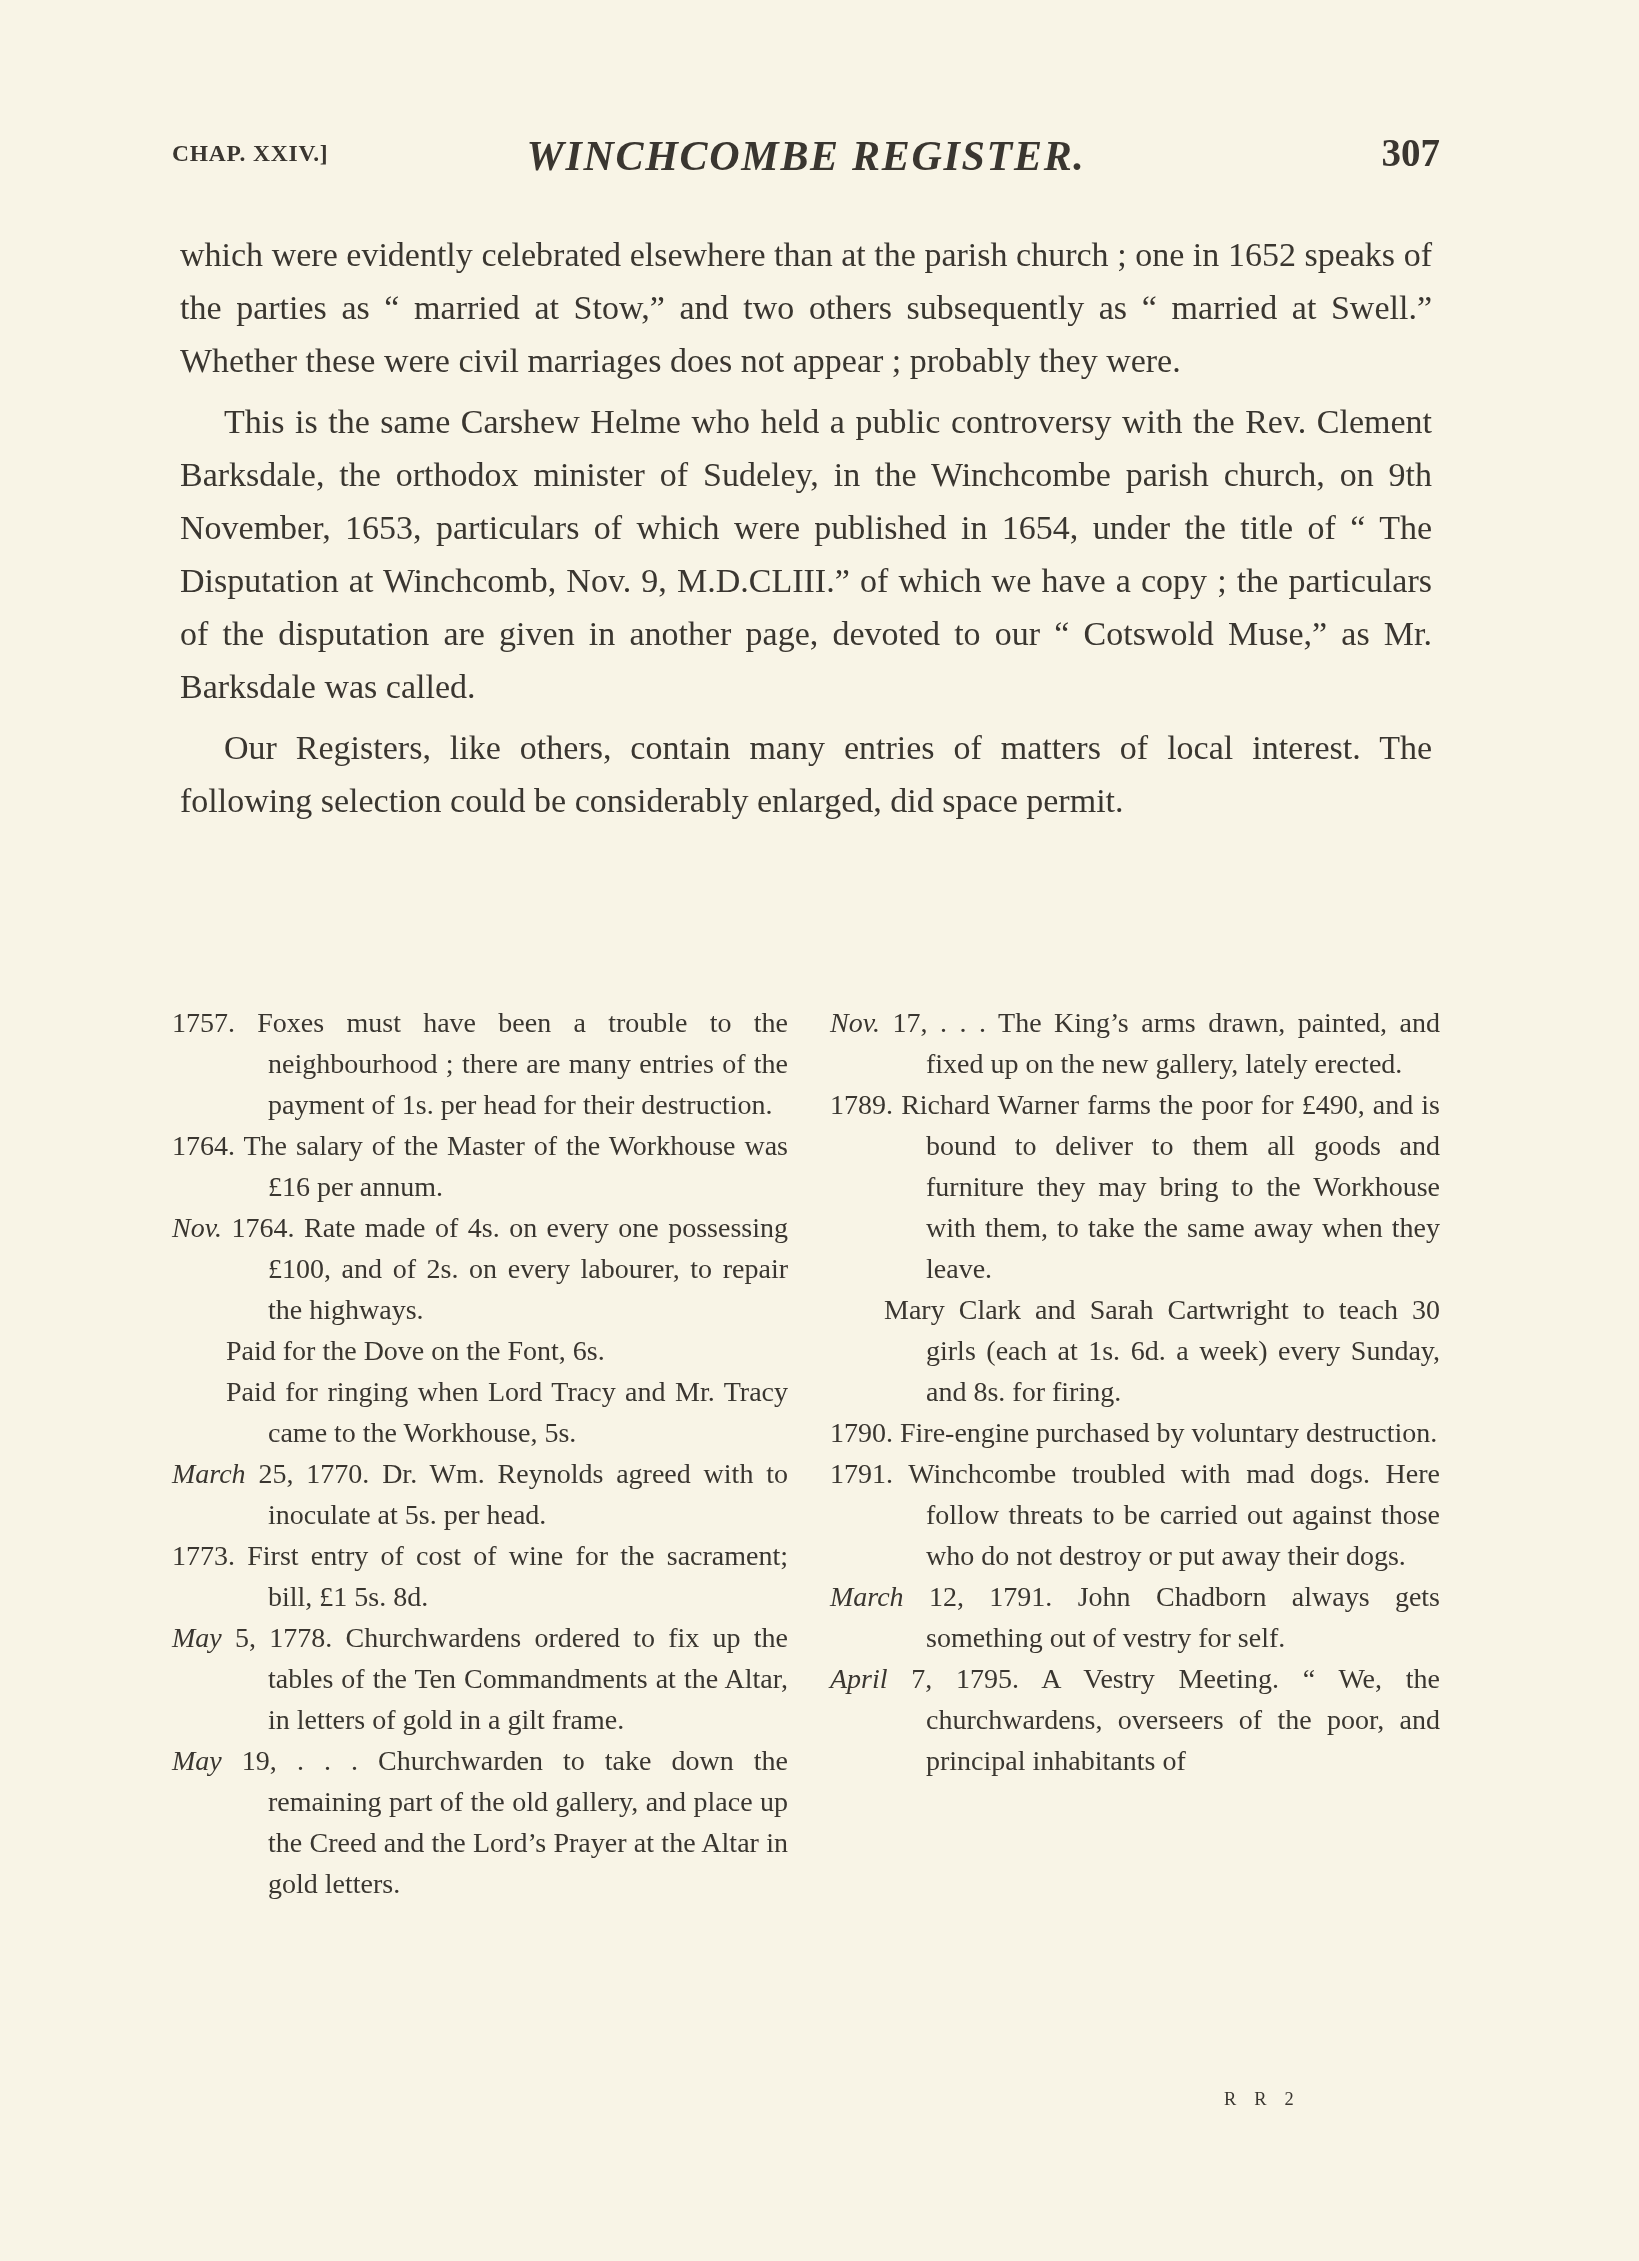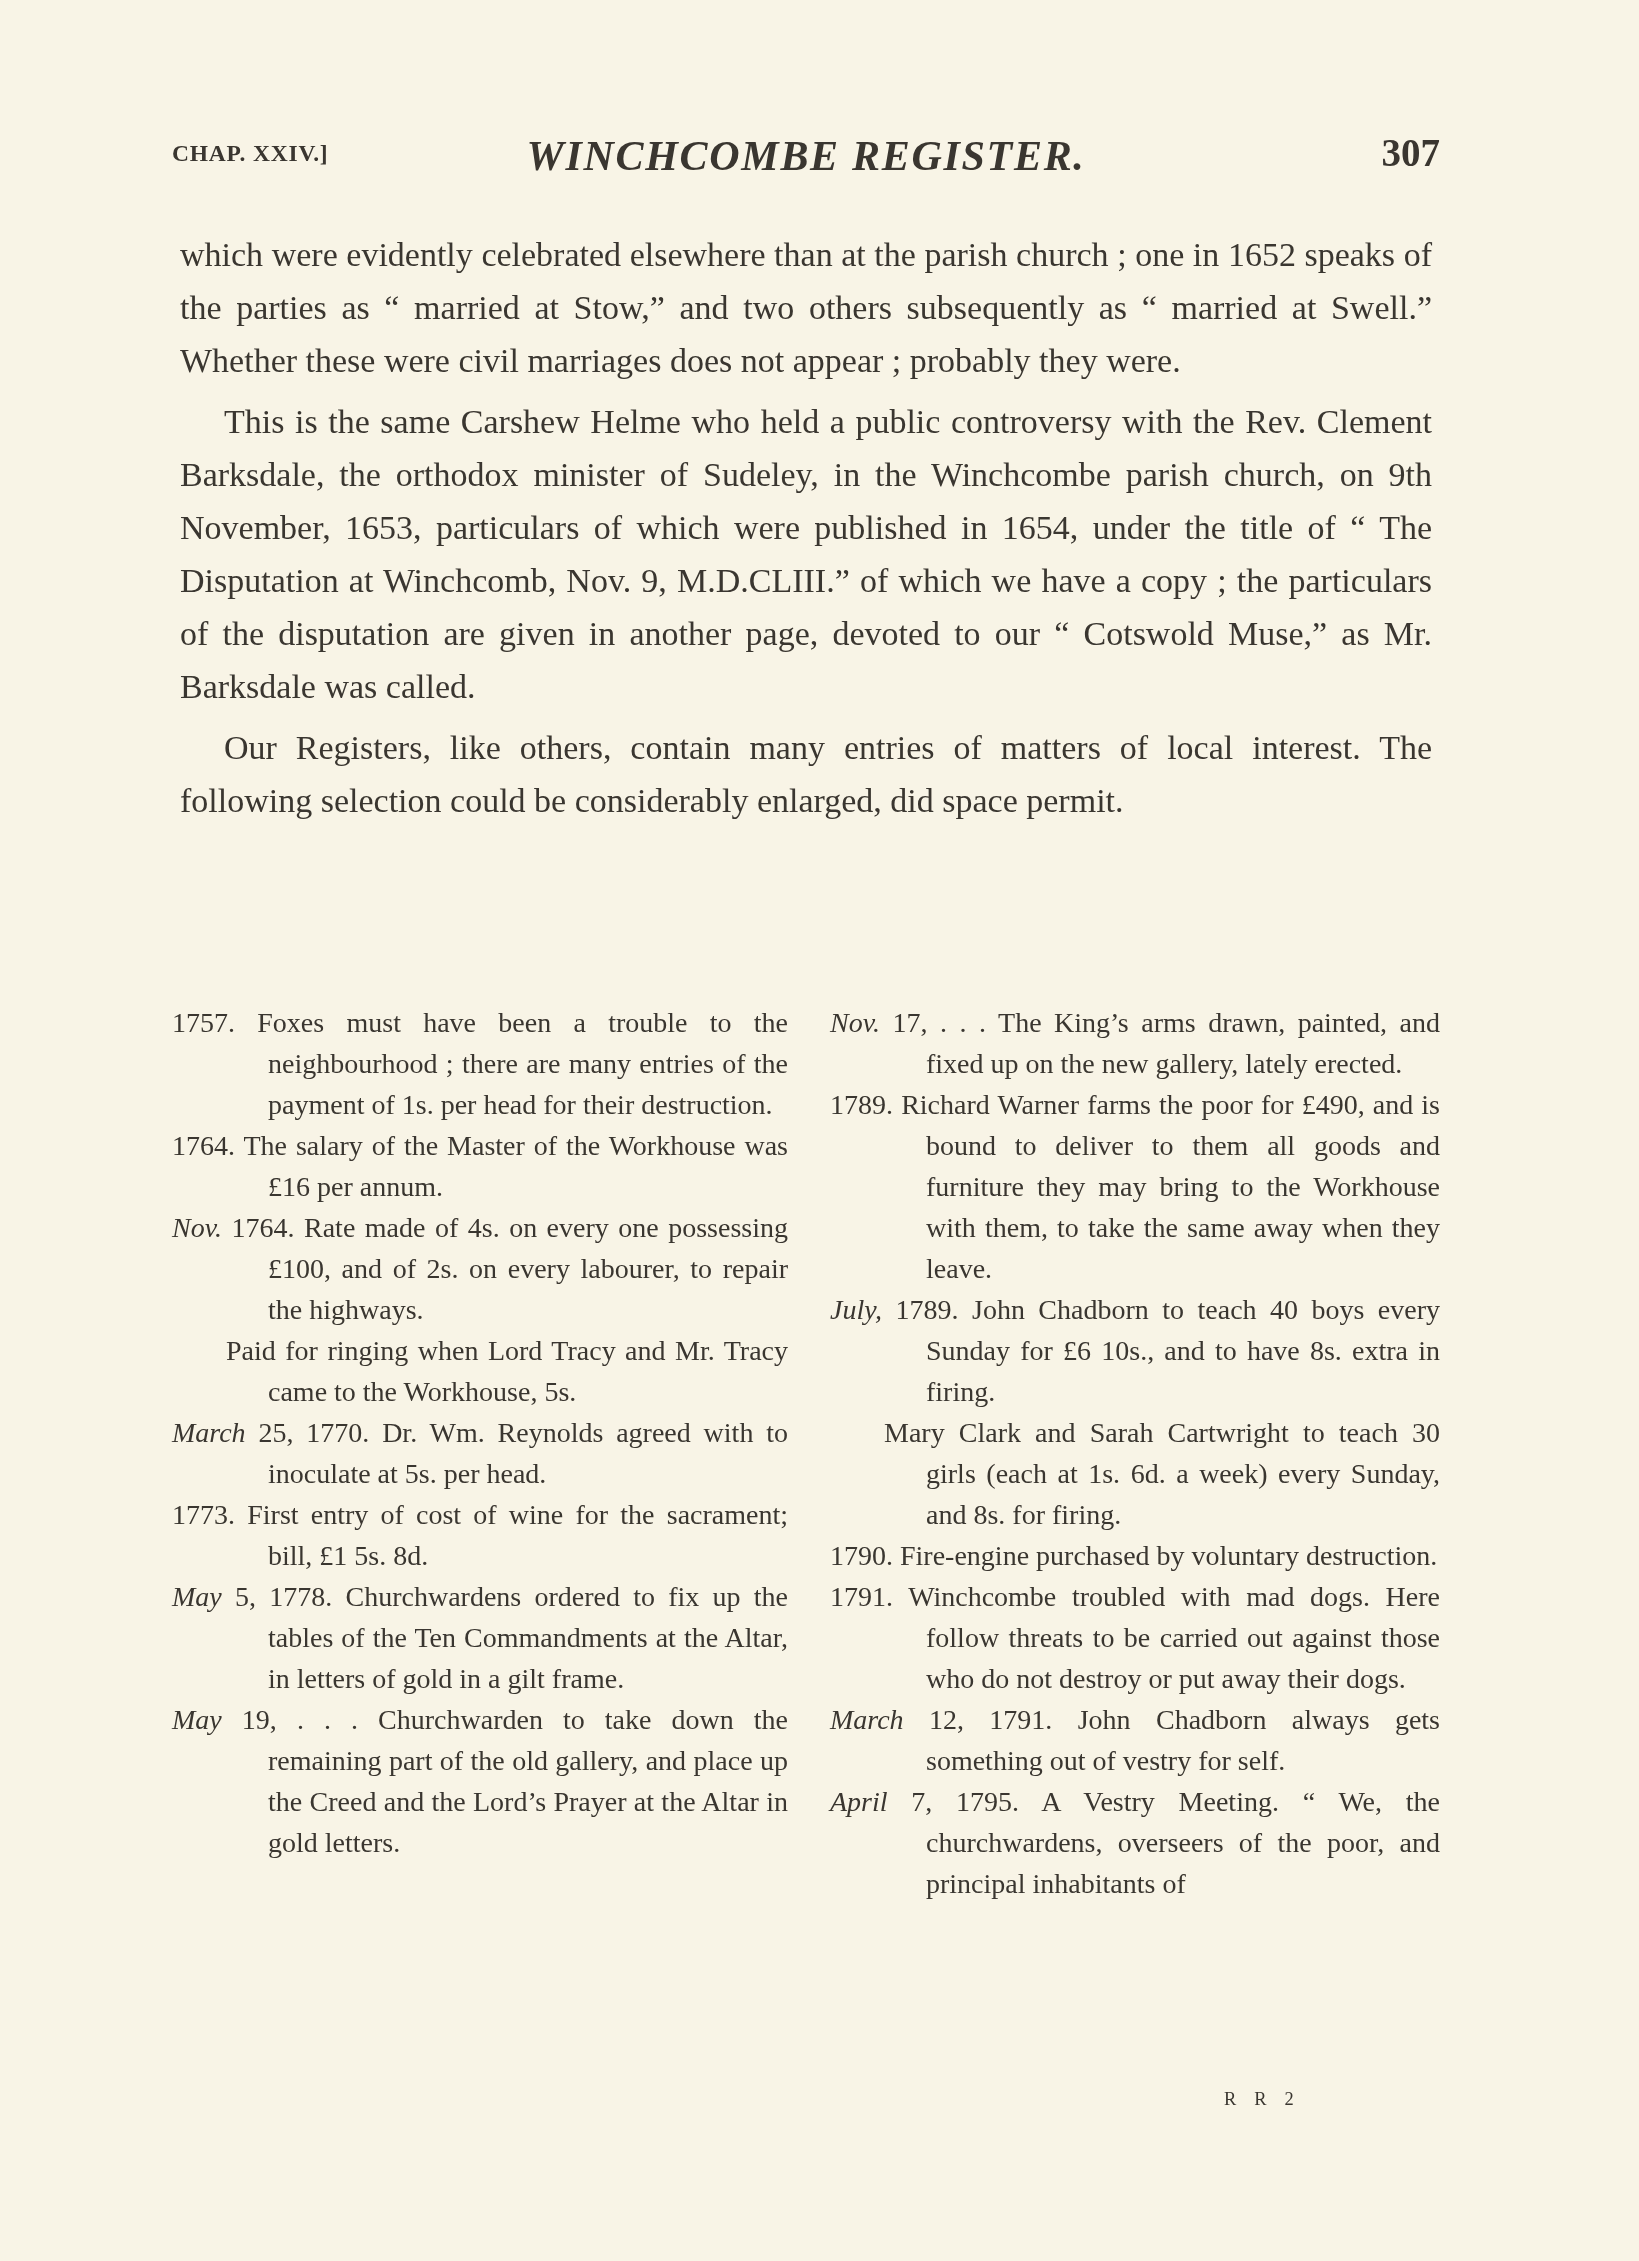--- a/index.html
+++ b/index.html
@@ -36,30 +36,30 @@
 <div class="body-text">
   <p class="first">which were evidently celebrated elsewhere than at the parish church ; one in 1652 speaks of the parties as “ married at Stow,” and two others subsequently as “ married at Swell.”  Whether these were civil marriages does not appear ; probably they were.</p>
   <p>This is the same Carshew Helme who held a public controversy with the Rev. Clement Barksdale, the orthodox minister of Sudeley, in the Winchcombe parish church, on 9th November, 1653, particulars of which were published in 1654, under the title of “ The Disputation at Winchcomb, Nov. 9, M.D.CLIII.” of which we have a copy ; the particulars of the disputation are given in another page, devoted to our “ Cotswold Muse,” as Mr. Barksdale was called.</p>
   <p>Our Registers, like others, contain many entries of matters of local interest.  The following selection could be considerably enlarged, did space permit.</p>
 </div>
 
 <div class="col col-left" id="col-left">
     <div class="entry"><span class="date">1757. </span><span>Foxes must have been a trouble to the neighbourhood ; there are many entries of the payment of 1s. per head for their destruction.</span></div>
     <div class="entry"><span class="date">1764. </span><span>The salary of the Master of the Workhouse was £16 per annum.</span></div>
     <div class="entry"><span class="date"><i>Nov. </i>1764. </span><span>Rate made of 4s. on every one possessing £100, and of 2s. on every labourer, to repair the highways.</span></div>
+    <div class="entry cont"><span>Paid for the Dove on the Font, 6s.</span></div>
     <div class="entry cont"><span>Paid for ringing when Lord Tracy and Mr. Tracy came to the Workhouse, 5s.</span></div>
     <div class="entry"><span class="date"><i>March </i>25, 1770. </span><span>Dr. Wm. Reynolds agreed with to inoculate at 5s. per head.</span></div>
     <div class="entry"><span class="date">1773. </span><span>First entry of cost of wine for the sacrament; bill, £1 5s. 8d.</span></div>
     <div class="entry"><span class="date"><i>May </i>5, 1778. </span><span>Churchwardens ordered to fix up the tables of the Ten Commandments at the Altar, in letters of gold in a gilt frame.</span></div>
     <div class="entry"><span class="date"><i>May </i>19, . . . </span><span>Churchwarden to take down the remaining part of the old gallery, and place up the Creed and the Lord’s Prayer at the Altar in gold letters.</span></div>
   </div>
 <div class="col col-right" id="col-right">
     <div class="entry"><span class="date"><i>Nov. </i>17, . . . </span><span>The King’s arms drawn, painted, and fixed up on the new gallery, lately erected.</span></div>
     <div class="entry"><span class="date">1789. </span><span>Richard Warner farms the poor for £490, and is bound to deliver to them all goods and furniture they may bring to the Workhouse with them, to take the same away when they leave.</span></div>
-    <div class="entry"><span class="date"><i>July, </i>1789. </span><span>John Chadborn to teach 40 boys every Sunday for £6 10s., and to have 8s. extra in firing.</span></div>
     <div class="entry cont"><span>Mary Clark and Sarah Cartwright to teach 30 girls (each at 1s. 6d. a week) every Sunday, and 8s. for firing.</span></div>
     <div class="entry"><span class="date">1790. </span><span>Fire-engine purchased by voluntary destruction.</span></div>
     <div class="entry"><span class="date">1791. </span><span>Winchcombe troubled with mad dogs.  Here follow threats to be carried out against those who do not destroy or put away their dogs.</span></div>
     <div class="entry"><span class="date"><i>March </i>12, 1791. </span><span>John Chadborn always gets something out of vestry for self.</span></div>
     <div class="entry"><span class="date"><i>April </i>7, 1795. </span><span>A Vestry Meeting.  “ We, the churchwardens, overseers of the poor, and principal inhabitants of</span></div>
   </div>
 
 <div class="sig">R R 2</div>
 
 

